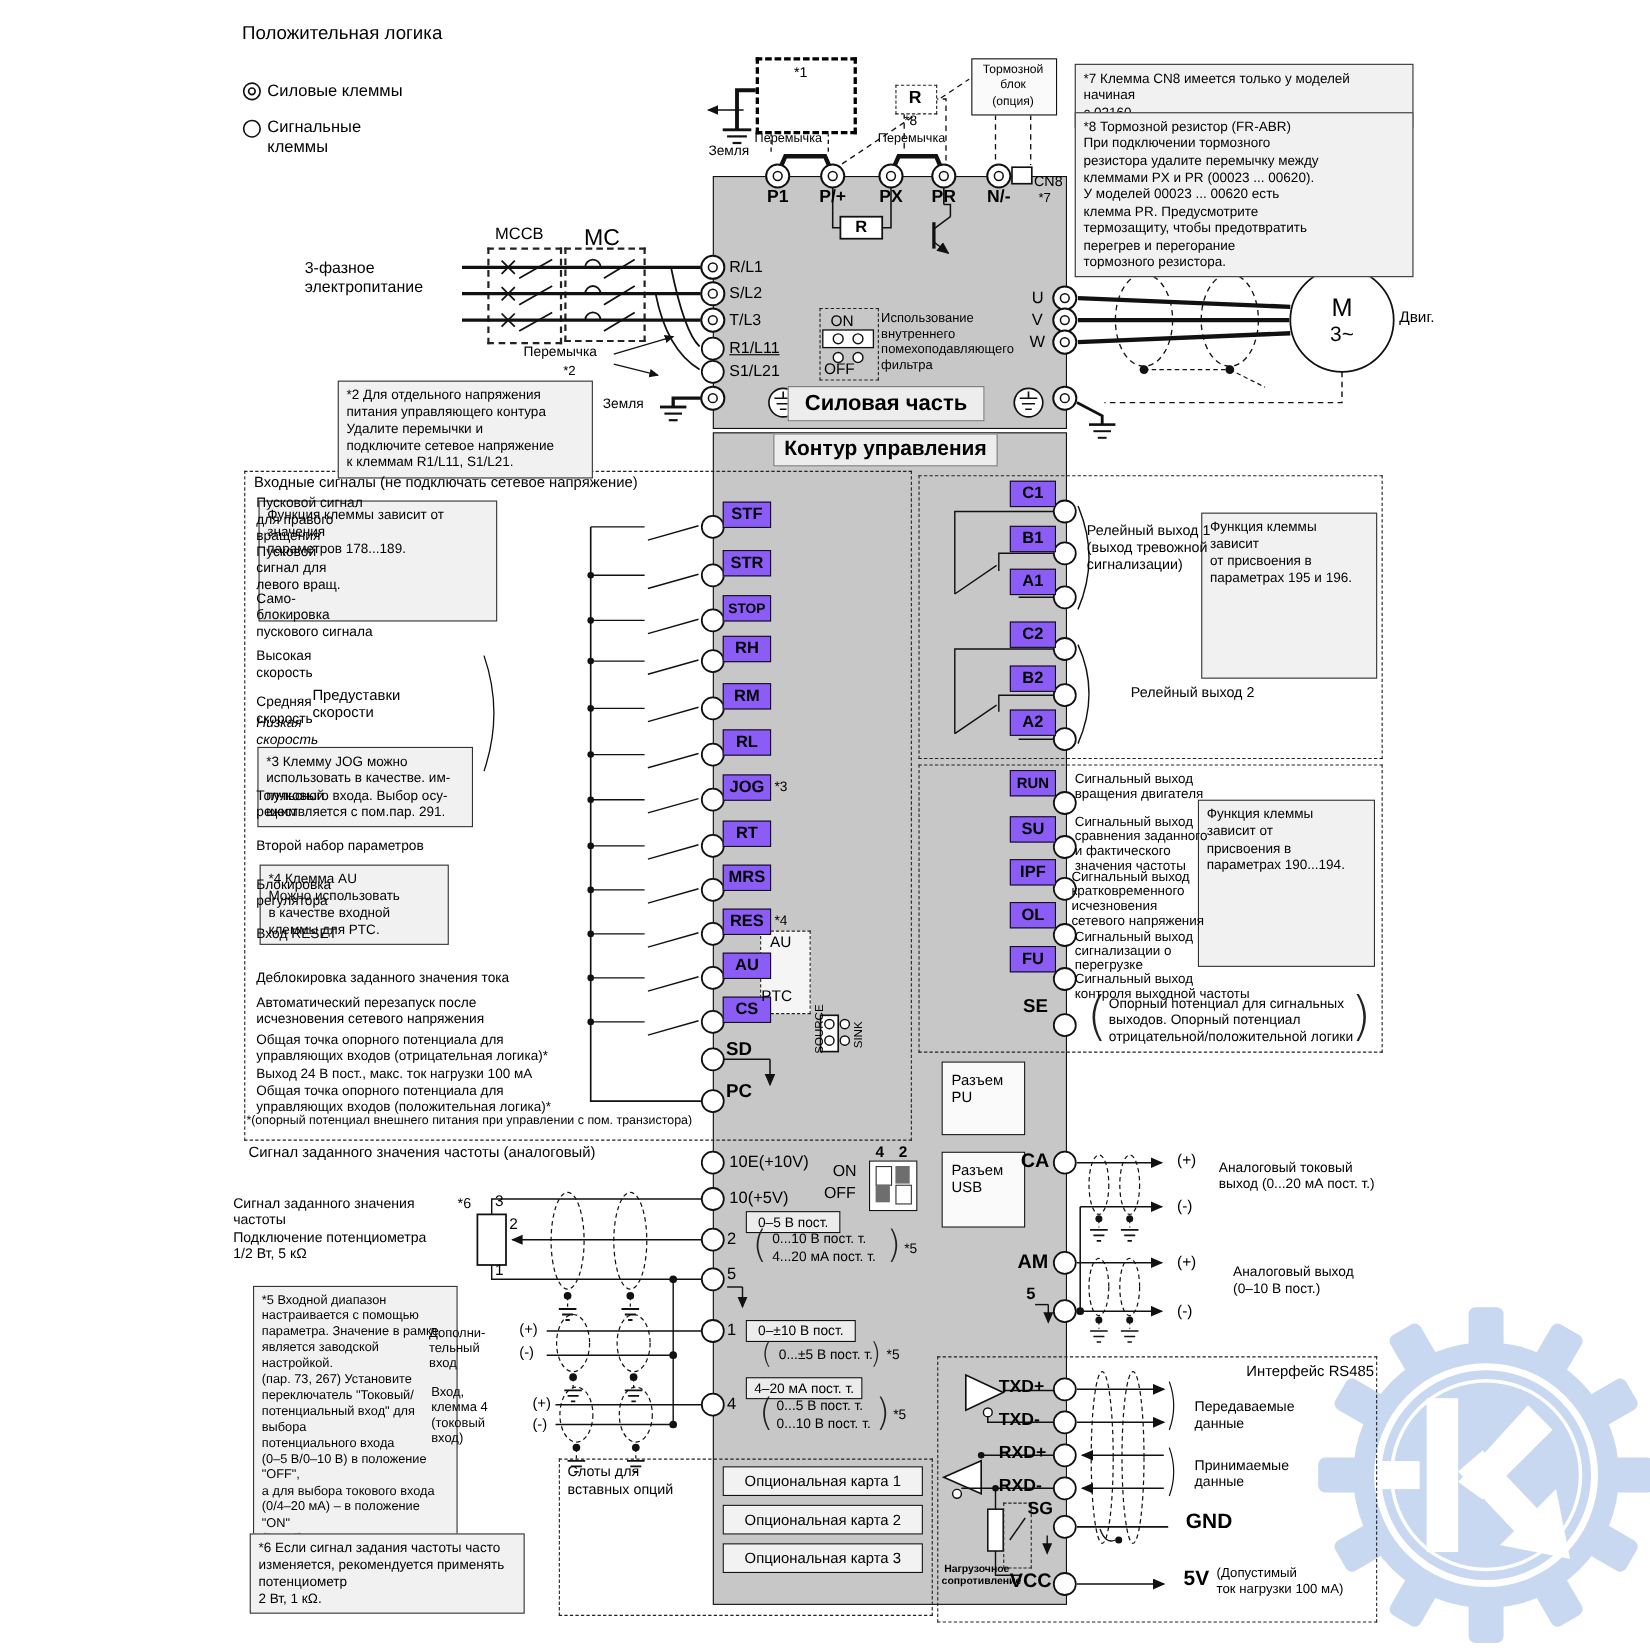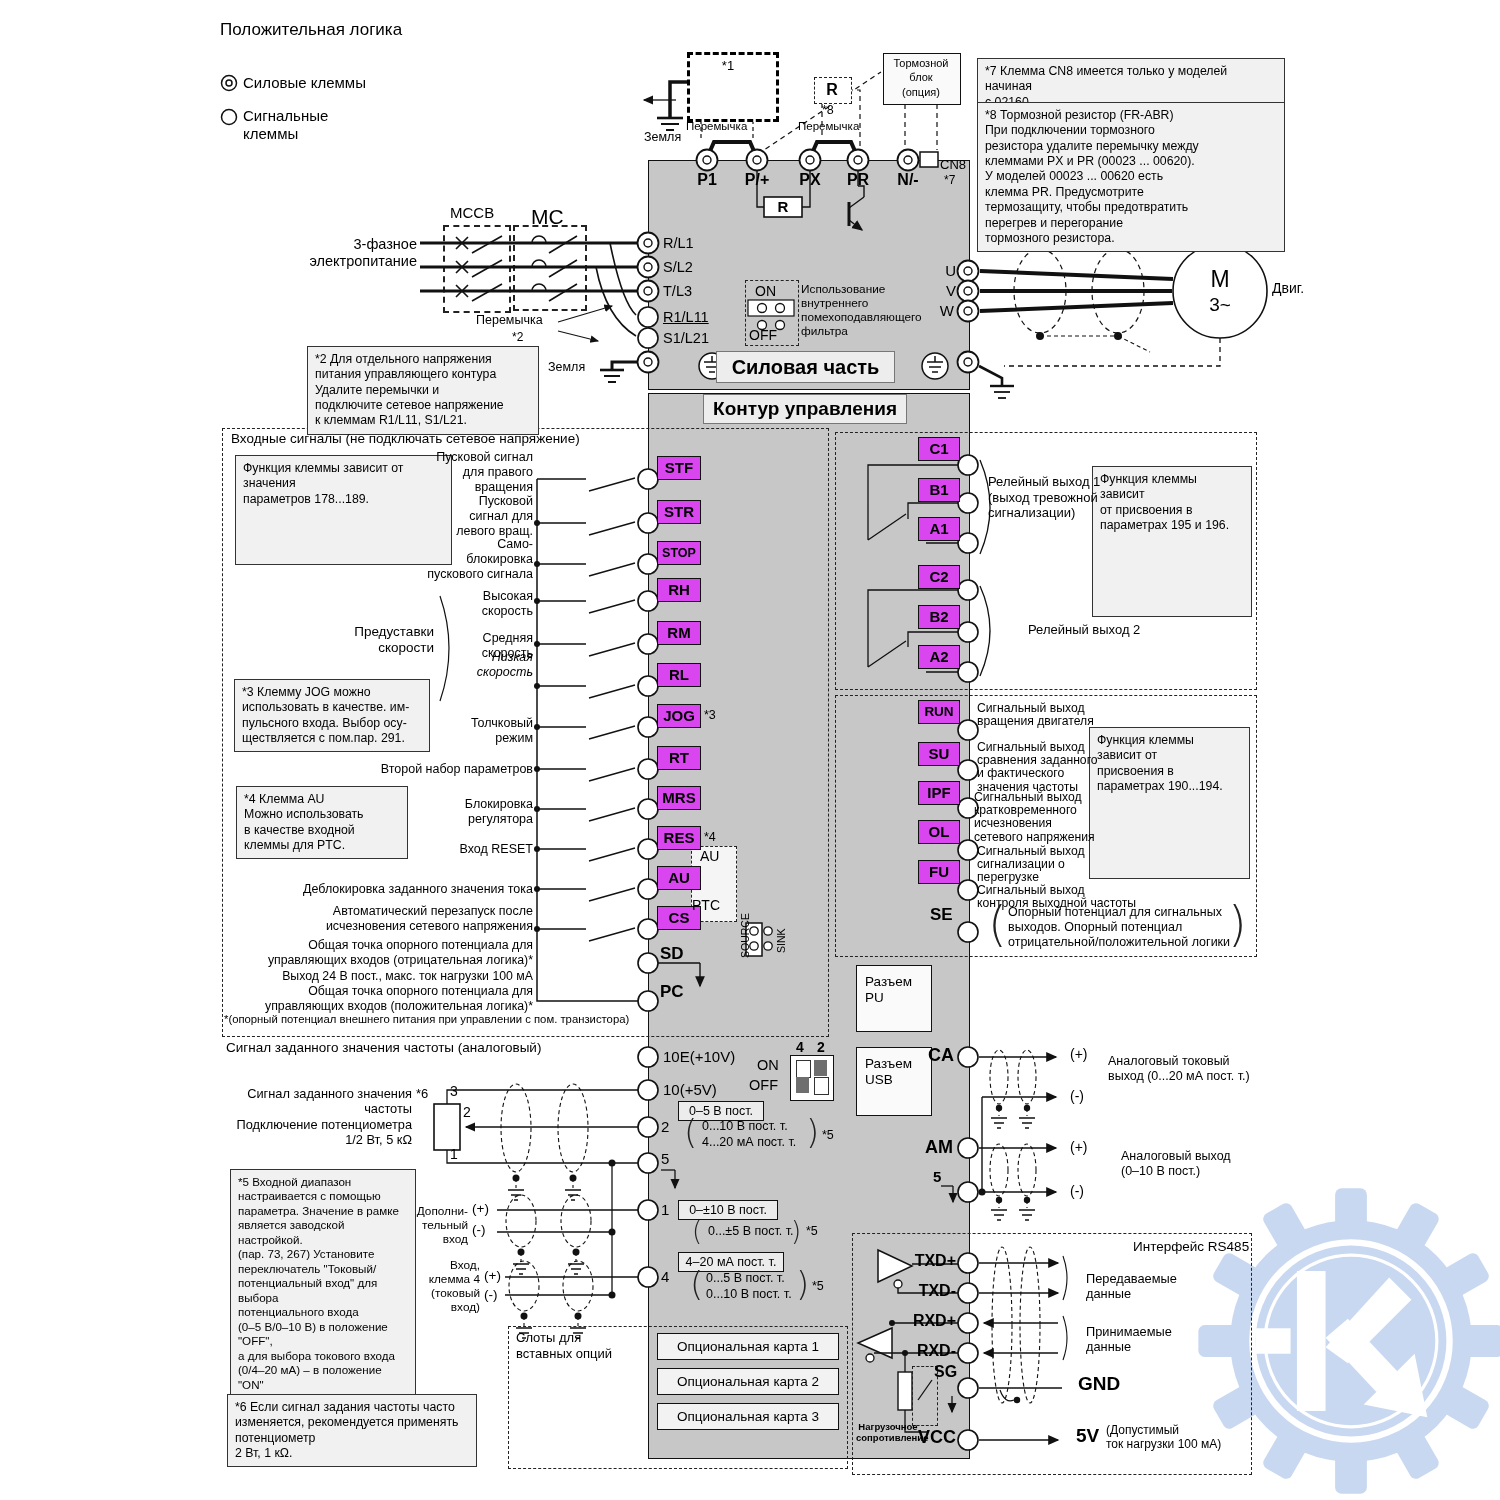--- a/index.html
+++ b/index.html
@@ -1,28 +1,28 @@
 <!DOCTYPE html>
 <html><head>
 <meta charset="utf-8">
 <style>
   html,body{margin:0;padding:0;background:#fff;}
   #canvas{position:relative;width:1500px;height:1500px;background:#fff;overflow:hidden;
           font-family:"Liberation Sans",sans-serif;color:#000;}
   .lbl{position:absolute;font-size:12.5px;line-height:1.2;white-space:pre-line;z-index:6;}
-  .r{text-align:right;}
+  .r{}
   .c{text-align:center;}
   .b{font-weight:bold;}
   .note{position:absolute;background:#f1f1f1;border:1.4px solid #333;padding:5px 7px;
         font-size:12.3px;line-height:1.25;white-space:pre-line;z-index:5;}
   .dash{position:absolute;border:1.5px dashed #222;z-index:2;}
   .body{position:absolute;background:#c7c7c7;border:1.6px solid #111;z-index:1;}
   .secbox{position:absolute;background:#ededed;border:1px solid #777;font-weight:bold;
           text-align:center;z-index:6;}
-  .tb{position:absolute;width:42px;height:22px;background:#d946ef;border:1.6px solid #111;
+  .tb{position:absolute;width:42px;height:22px;background:#8b5cf6;border:1.6px solid #111;
       font-weight:bold;text-align:center;font-size:15px;line-height:22px;z-index:6;}
   .vb{position:absolute;background:#ececec;border:1.3px solid #111;text-align:center;
       font-size:12.5px;z-index:6;}
   .wb{position:absolute;background:#fafafa;border:1.5px solid #111;z-index:6;}
   .card{position:absolute;width:180px;height:25px;background:#f2f2f2;border:1.5px solid #111;
         text-align:center;font-size:13.5px;line-height:25px;z-index:6;}
   .paren{position:absolute;font-weight:200;color:#222;z-index:6;font-family:"DejaVu Sans",sans-serif;}
   svg{position:absolute;left:0;top:0;}
 </style>
 </head>

